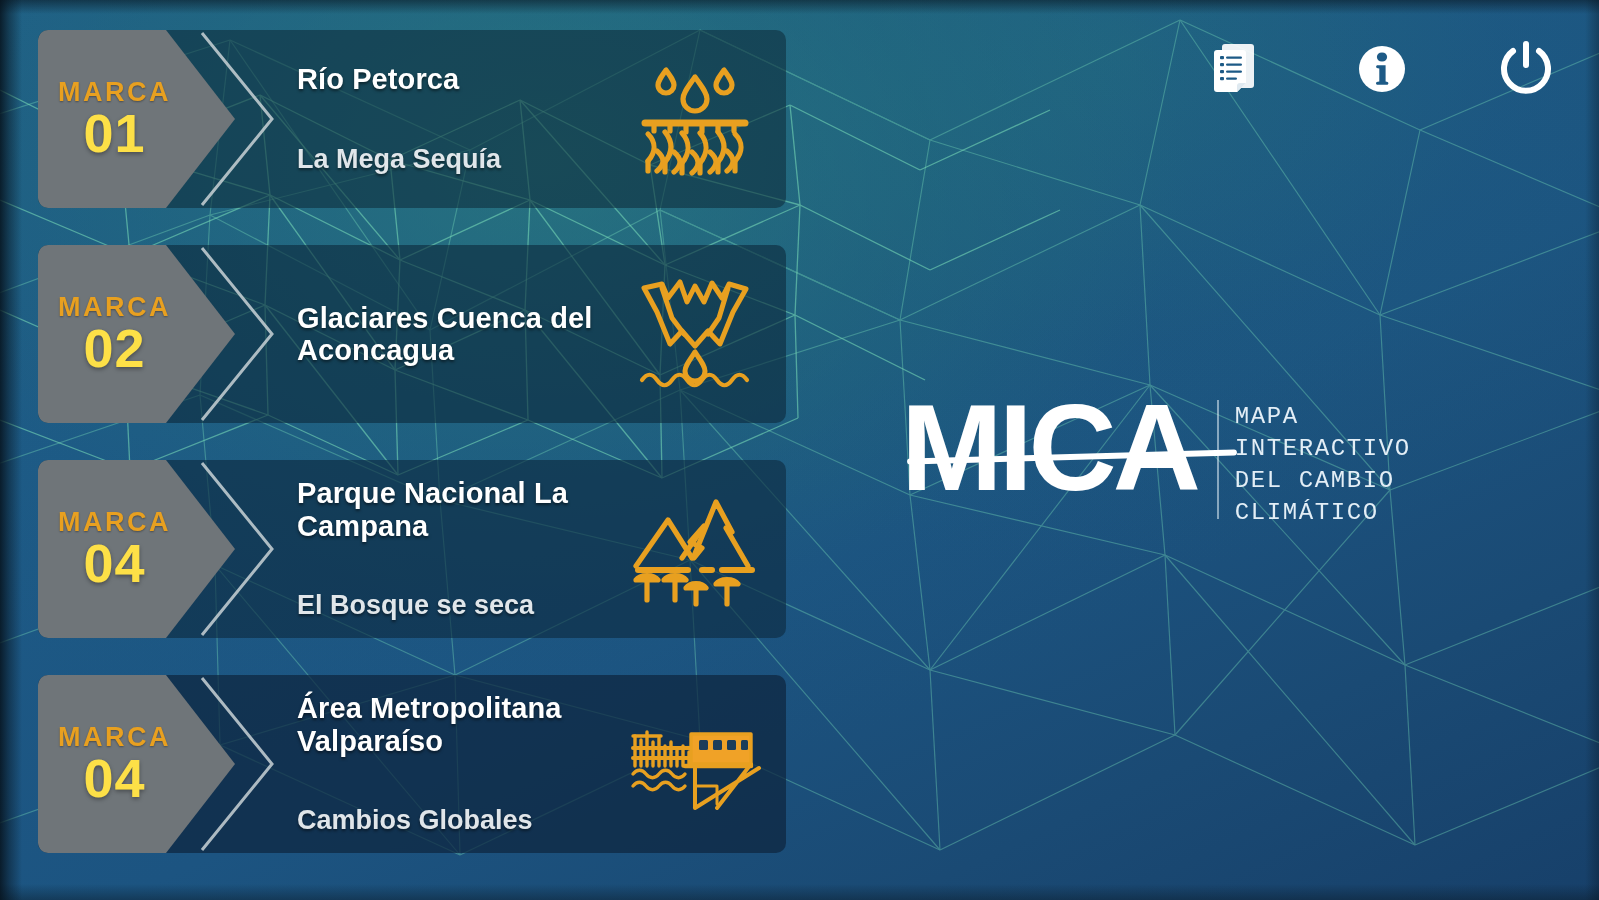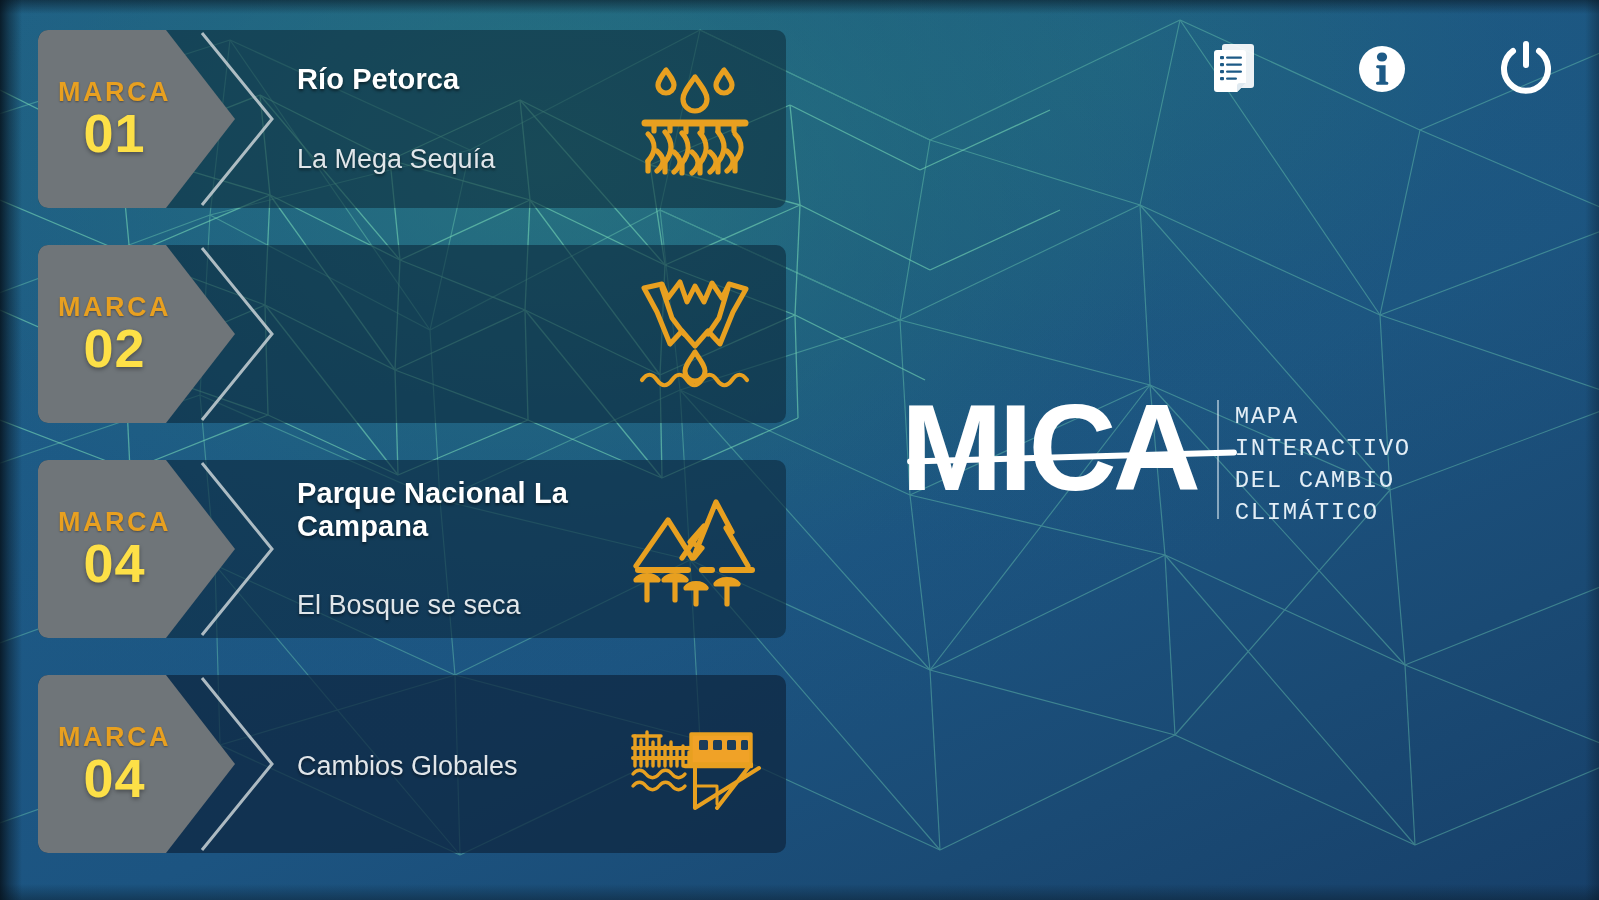--- a/index.html
+++ b/index.html
@@ -84,21 +84,21 @@
     position:relative; z-index:3;
     flex:1 1 auto; display:flex; flex-direction:column; justify-content:center;
     padding-left:62px;
     gap:44px;
   }
   .card-title{
     color:#ffffff; font-size:29px; font-weight:bold; line-height:1.12;
     letter-spacing:.1px; text-shadow:0 2px 3px rgba(0,0,0,.5);
   }
   .card-sub{
-    color:#e9edf0; font-size:27px; font-weight:normal; line-height:1.14;
+    color:#e9edf0; font-size:27px; font-weight:bold; line-height:1.14;
     margin-top:4px; text-shadow:0 2px 3px rgba(0,0,0,.5); opacity:.96;
   }
   .card-icon{
     position:relative; z-index:3;
     flex:0 0 168px; display:flex; align-items:center; justify-content:center;
     padding-right:14px;
   }
   .card-icon svg{ display:block; }
 
   
@@ -356,20 +356,21 @@
       <div class="chev">
         <svg width="112" height="178" viewBox="0 0 112 178">
           <path d="M4 3 L74 89 L4 175" fill="none" stroke="#c9d2d6" stroke-width="3" opacity="0.85"></path>
         </svg>
       </div>
       <div class="badge">
         <div class="badge-marca">MARCA</div>
         <div class="badge-num">02</div>
       </div>
       <div class="card-text">
+        <div class="card-title">Glaciares Cuenca del Aconcagua</div>
       </div>
       <div class="card-icon">
         <svg width="126" height="120" viewBox="0 0 126 120">
           <g fill="none" stroke="#e8a020" stroke-width="5" stroke-linecap="round" stroke-linejoin="round">
             <path d="M12 14 L30 10 L36 24 L48 8 L55 28 L63 12 L72 28 L80 9 L90 24 L97 10 L114 15
                      L101 38 L88 70 L76 57 L63 72 L50 57 L38 70 L25 38 Z"></path>
             <path d="M30 14 L40 44 L52 60"></path>
             <path d="M96 14 L87 44 L76 60"></path>
             <path d="M63 78 c-6 9 -10 14 -10 19 a10 10 0 0 0 20 0 c0 -5 -4 -10 -10 -19 z"></path>
             <path d="M10 106 c5 -7 10 -7 15 0 c5 7 10 7 15 0 c5 -7 10 -7 15 0 c5 7 10 7 15 0
@@ -421,20 +422,21 @@
       <div class="chev">
         <svg width="112" height="178" viewBox="0 0 112 178">
           <path d="M4 3 L74 89 L4 175" fill="none" stroke="#c9d2d6" stroke-width="3" opacity="0.85"></path>
         </svg>
       </div>
       <div class="badge">
         <div class="badge-marca">MARCA</div>
         <div class="badge-num">04</div>
       </div>
       <div class="card-text">
+        <div class="card-title">Área Metropolitana Valparaíso</div>
         <div class="card-sub">Cambios Globales</div>
       </div>
       <div class="card-icon">
         <svg width="140" height="112" viewBox="0 0 140 112">
           <g stroke="#e8a020" fill="none" stroke-width="3.4" stroke-linecap="round" stroke-linejoin="round">
             <path d="M10 28 L10 58 M16 32 L16 58 M22 24 L22 58 M28 34 L28 58 M34 30 L34 58
                      M40 38 L40 58 M46 34 L46 58 M52 42 L52 58 M58 38 L58 58 M64 44 L64 58"></path>
             <line x1="8" y1="28" x2="36" y2="28" stroke-width="3.4"></line>
             <line x1="8" y1="40" x2="66" y2="40" stroke-width="4"></line>
             <line x1="8" y1="50" x2="66" y2="50" stroke-width="4"></line>

